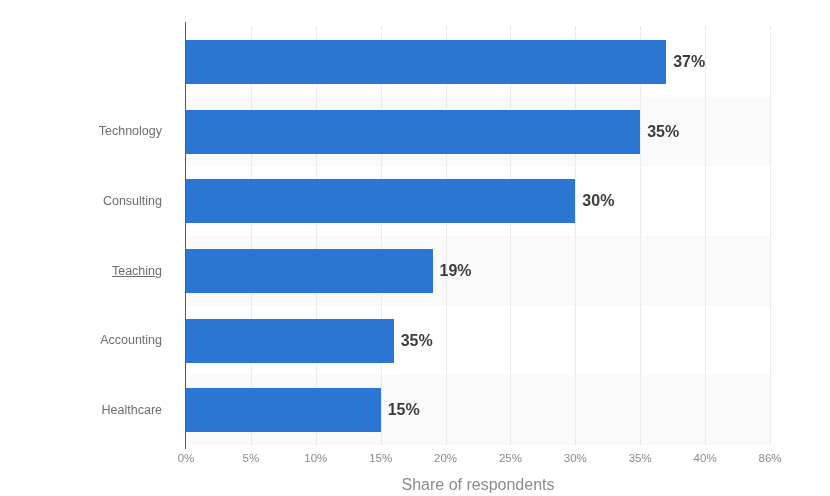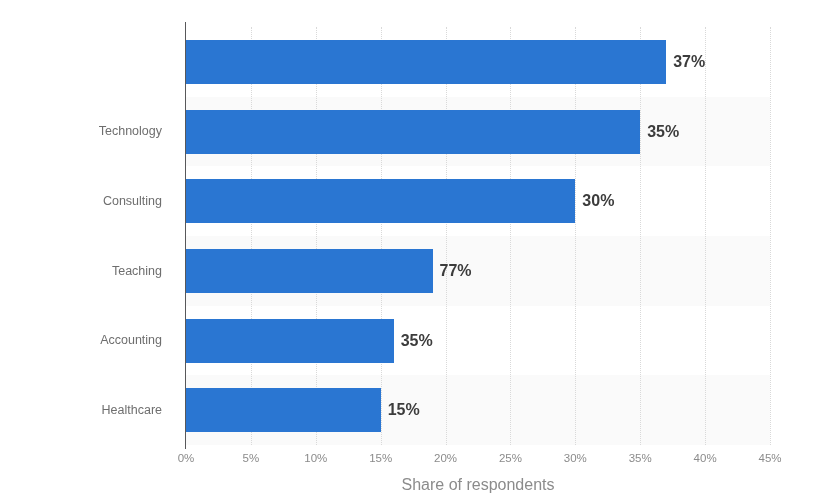--- a/index.html
+++ b/index.html
@@ -166,21 +166,21 @@
         <div class="bar-row" style="top: 69.6667px; height: 69.6667px;">
           <div class="bar" style="width: 454.222px; background: rgb(42, 118, 210);"></div>
           <div class="bar-value" style="left: 461.222px;">35%</div>
         </div>
         <div class="bar-row" style="top: 139.333px; height: 69.6667px;">
           <div class="bar" style="width: 389.333px; background: rgb(42, 118, 210);"></div>
           <div class="bar-value" style="left: 396.333px;">30%</div>
         </div>
         <div class="bar-row" style="top: 209px; height: 69.6667px;">
           <div class="bar" style="width: 246.578px; background: rgb(42, 118, 210);"></div>
-          <div class="bar-value" style="left: 253.578px;">77%</div>
+          <div class="bar-value" style="left: 253.578px;">19%</div>
         </div>
         <div class="bar-row" style="top: 278.667px; height: 69.6667px;">
           <div class="bar" style="width: 207.644px; background: rgb(42, 118, 210);"></div>
           <div class="bar-value" style="left: 214.644px;">35%</div>
         </div>
         <div class="bar-row" style="top: 348.333px; height: 69.6667px;">
           <div class="bar" style="width: 194.667px; background: rgb(42, 118, 210);"></div>
           <div class="bar-value" style="left: 201.667px;">15%</div>
         </div>
       </div>
@@ -189,38 +189,38 @@
   <div class="axis-line"></div>
 
   <div class="cat-labels" id="cat-labels">
       <div class="cat-label-wrap" style="top: 69.6667px; height: 69.6667px;">
         <div class="cat-label" style="position: static; padding-right: 12px;">Technology</div>
       </div>
       <div class="cat-label-wrap" style="top: 139.333px; height: 69.6667px;">
         <div class="cat-label" style="position: static; padding-right: 12px;">Consulting</div>
       </div>
       <div class="cat-label-wrap" style="top: 209px; height: 69.6667px;">
-        <div class="cat-label" style="position: static; padding-right: 12px;">Teaching</div>
+        <div class="cat-label" style="position: static; padding-right: 12px; text-decoration: underline;">Teaching</div>
       </div>
       <div class="cat-label-wrap" style="top: 278.667px; height: 69.6667px;">
         <div class="cat-label" style="position: static; padding-right: 12px;">Accounting</div>
       </div>
       <div class="cat-label-wrap" style="top: 348.333px; height: 69.6667px;">
         <div class="cat-label" style="position: static; padding-right: 12px;">Healthcare</div>
       </div>
     </div>
 
   <div class="tick-labels" id="tick-labels">
       <div class="tick-label" style="left: 0px;">0%</div>
       <div class="tick-label" style="left: 64.8889px;">5%</div>
       <div class="tick-label" style="left: 129.778px;">10%</div>
       <div class="tick-label" style="left: 194.667px;">15%</div>
       <div class="tick-label" style="left: 259.556px;">20%</div>
       <div class="tick-label" style="left: 324.444px;">25%</div>
       <div class="tick-label" style="left: 389.333px;">30%</div>
       <div class="tick-label" style="left: 454.222px;">35%</div>
       <div class="tick-label" style="left: 519.111px;">40%</div>
-      <div class="tick-label" style="left: 584px;">45%</div>
+      <div class="tick-label" style="left: 584px;">86%</div>
     </div>
 
   <div class="axis-title">Share of respondents</div>
 
 </div>
 
 </body></html>

